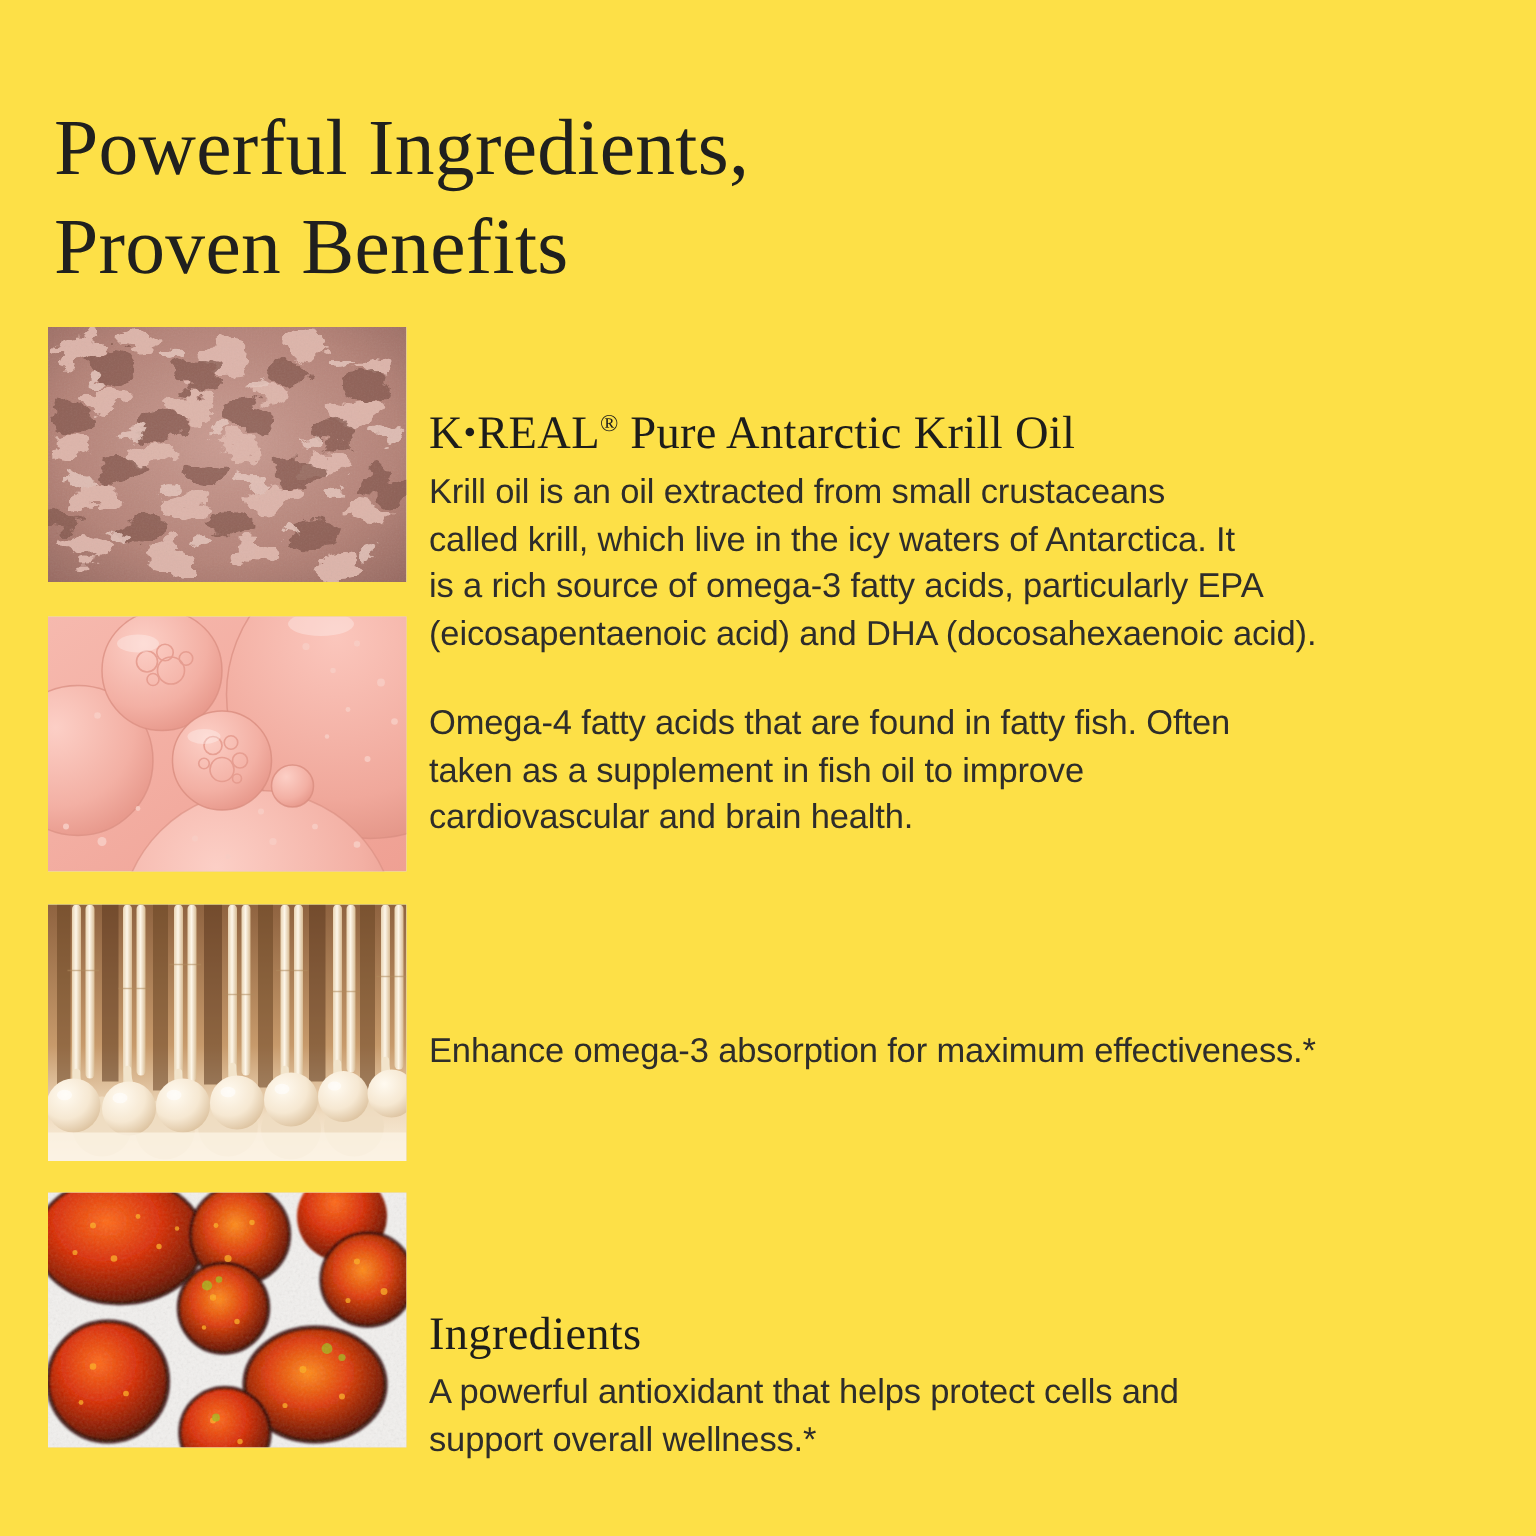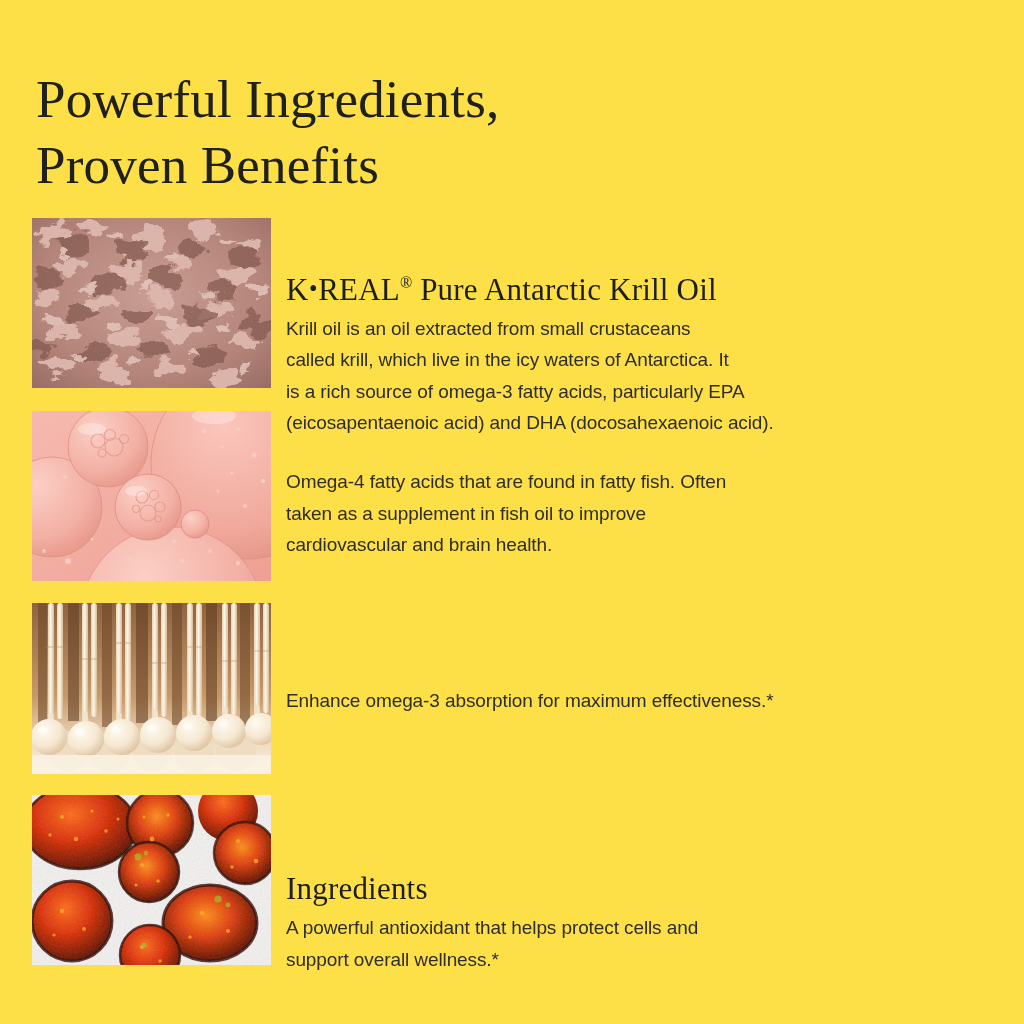--- a/index.html
+++ b/index.html
@@ -87,21 +87,21 @@
   }
   .ing-title .dot {
     font-size: 0.78em;
     vertical-align: 0.10em;
     padding: 0 0.02em;
   }
 
   .ing-body {
     font-family: "Liberation Sans", sans-serif;
     font-weight: 400;
-    font-size: 19px;
+    font-size: 23px;
     line-height: 31.5px;
     color: #2e2d2b;
     margin: 0;
     letter-spacing: -0.1px;
     white-space: pre-line;
   }
 
   
   .row-1 .copy { top: 2px; }
   .row-2 .copy { top: 10px; }

